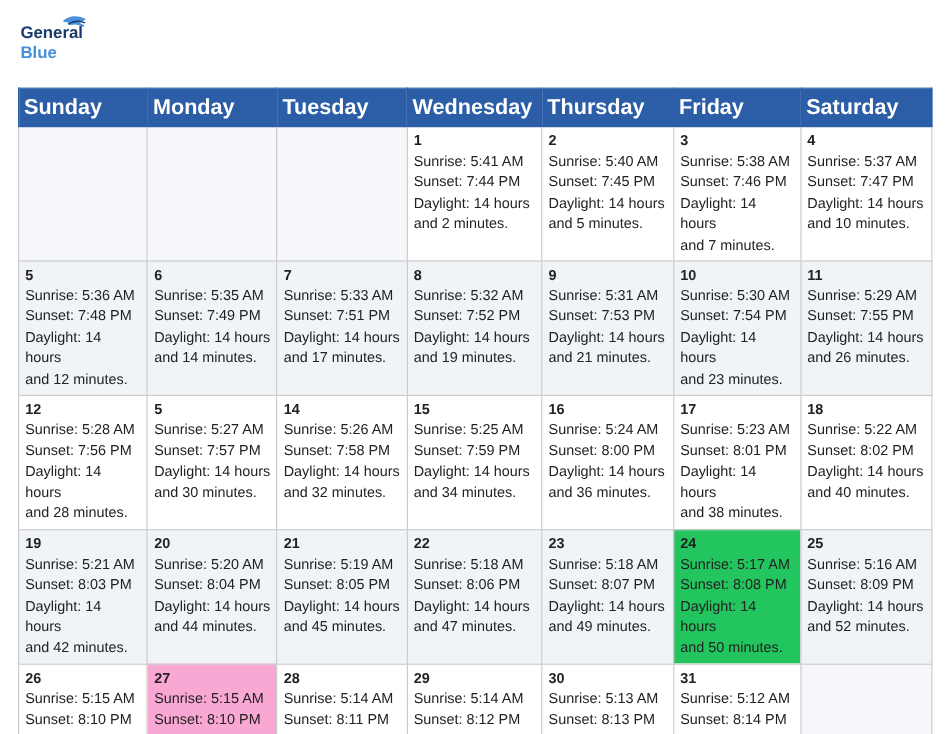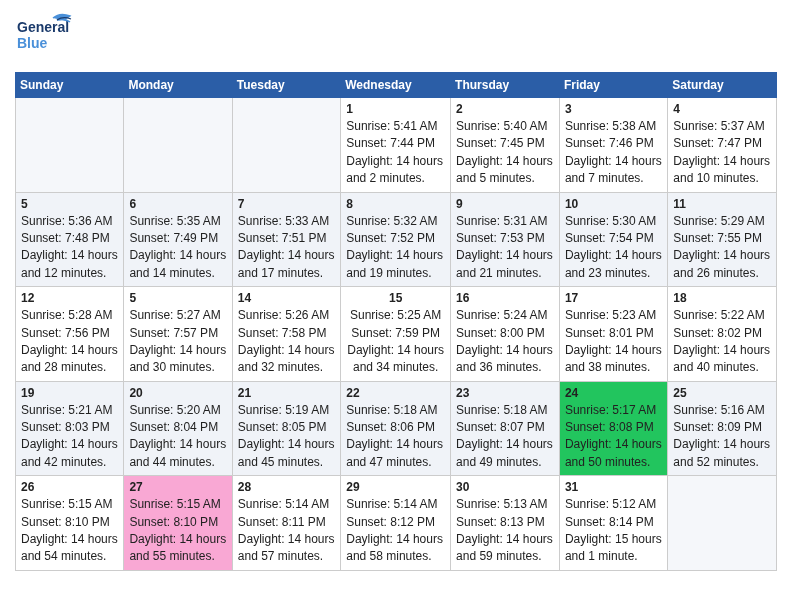--- a/index.html
+++ b/index.html
@@ -30,21 +30,21 @@
       color: #333;
       margin-top: 2px;
     }
     .calendar {
       width: 100%;
       border-collapse: collapse;
     }
     .calendar th {
       background: #2b5ea7;
       color: #fff;
-      font-size: 12px;
+      font-size: 18px;
       font-weight: bold;
       padding: 5px 4px;
       text-align: left;
       border: 1px solid #2b5ea7;
     }
     .calendar td {
       border: 1px solid #ccc;
       vertical-align: top;
       padding: 4px 5px;
       width: 113px;
@@ -211,21 +211,21 @@
 Daylight: 14 hours
 and 30 minutes.</div>
         </td>
         <td style="background: rgb(255, 255, 255);">
           <span class="day-num">14</span>
           <div class="day-info" style="white-space: pre-line;">Sunrise: 5:26 AM
 Sunset: 7:58 PM
 Daylight: 14 hours
 and 32 minutes.</div>
         </td>
-        <td style="background: rgb(255, 255, 255); text-align: center;">
+        <td style="background: rgb(255, 255, 255);">
           <span class="day-num">15</span>
           <div class="day-info" style="white-space: pre-line;">Sunrise: 5:25 AM
 Sunset: 7:59 PM
 Daylight: 14 hours
 and 34 minutes.</div>
         </td>
         <td style="background: rgb(255, 255, 255);">
           <span class="day-num">16</span>
           <div class="day-info" style="white-space: pre-line;">Sunrise: 5:24 AM
 Sunset: 8:00 PM

